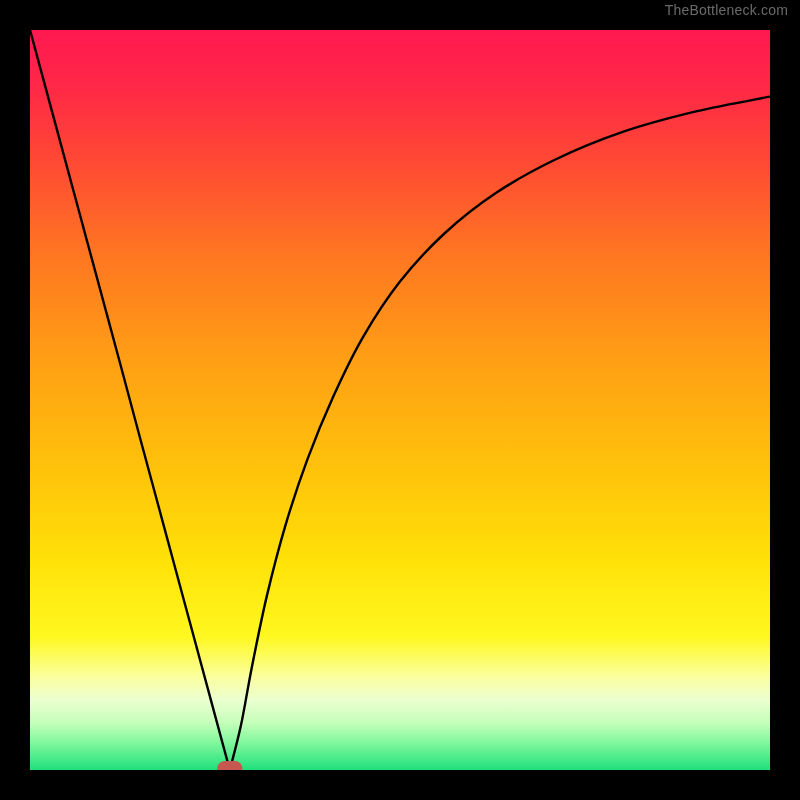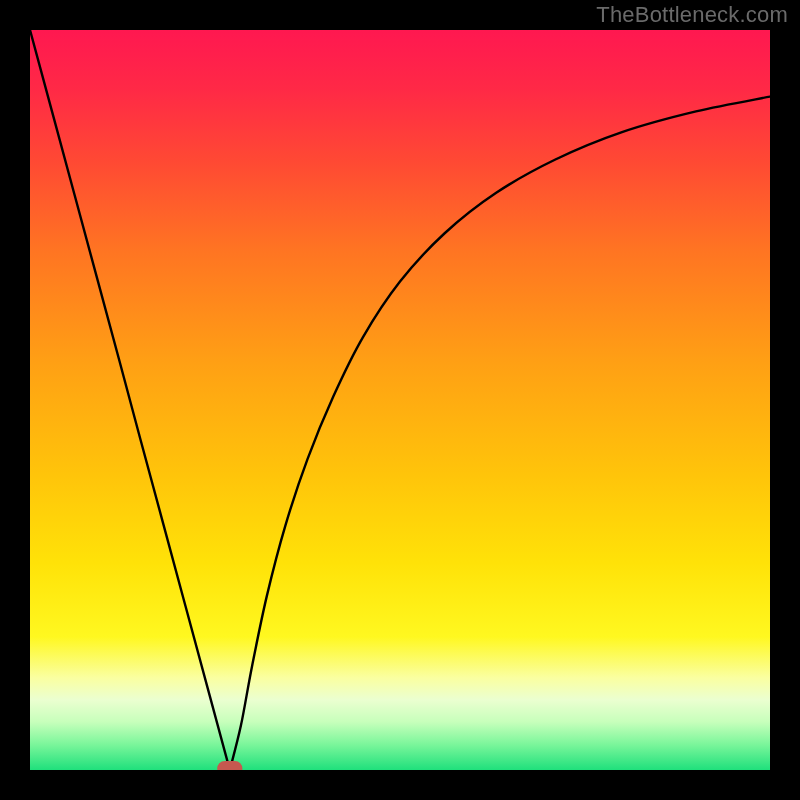--- a/index.html
+++ b/index.html
@@ -14,21 +14,21 @@
   .frame {
     position: relative;
     width: 800px;
     height: 800px;
     background: #000;
   }
   .watermark {
     position: absolute;
     top: 2px;
     right: 12px;
-    font-size: 22px;
+    font-size: 14px;
     font-weight: 500;
     color: #6a6a6a;
     letter-spacing: 0.2px;
     user-select: none;
   }
   .plot-area {
     position: absolute;
     left: 30px;
     top: 30px;
     width: 740px;

